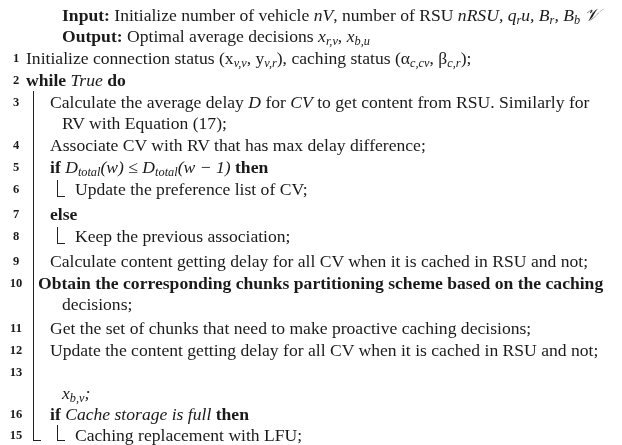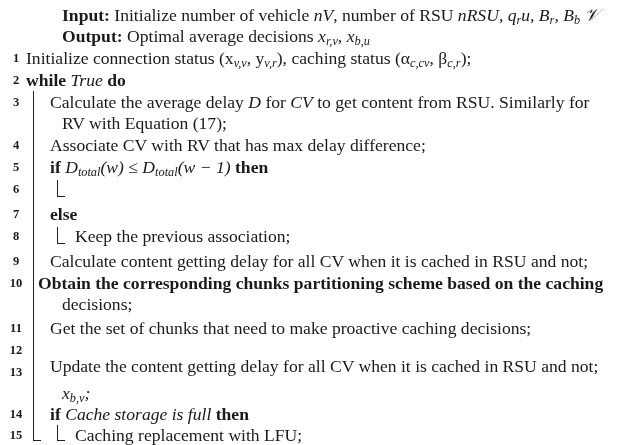--- a/index.html
+++ b/index.html
@@ -61,20 +61,21 @@
   <div class="num" style="left: 3px; top: 157px;">5</div>
   <div class="ln" style="left: 50px; top: 157px;">
     <b>if</b>
     <i>D</i><sub>total</sub><i>(w) ≤ </i><i>D</i><sub>total</sub><i>(w − 1)</i>
     <b>then</b>
   </div>
 
   <div class="num" style="left: 3px; top: 179px;">6</div>
   <div class="vbar" style="left: 57px; top: 180px; height: 16px;"></div>
   <div class="hbar" style="left: 57px; top: 196px; width: 8px;"></div>
+  <div class="ln" style="left: 75px; top: 179px;">Update the preference list of CV;</div>
 
   <div class="num" style="left: 3px; top: 204px;">7</div>
   <div class="ln" style="left: 50px; top: 204px;">
     <b>else</b>
   </div>
 
   <div class="num" style="left: 3px; top: 226px;">8</div>
   <div class="vbar" style="left: 57px; top: 227px; height: 16px;"></div>
   <div class="hbar" style="left: 57px; top: 243px; width: 8px;"></div>
   <div class="ln" style="left: 75px; top: 226px;">Keep the previous association;</div>
@@ -83,32 +84,32 @@
   <div class="ln" style="left: 50px; top: 251px; text-align: center;">Calculate content getting delay for all CV when it is cached in RSU and not;</div>
 
   <div class="num" style="left: 3px; top: 273px;">10</div>
   <div class="ln" style="left: 38px; top: 273px; font-weight: bold;">Obtain the corresponding chunks partitioning scheme based on the caching</div>
   <div class="ln" style="left: 62px; top: 294px;">decisions;</div>
 
   <div class="num" style="left: 3px; top: 318px;">11</div>
   <div class="ln" style="left: 50px; top: 318px;">Get the set of chunks that need to make proactive caching decisions;</div>
 
   <div class="num" style="left: 3px; top: 340px;">12</div>
-  <div class="ln" style="left: 50px; top: 356px;">Update the content getting delay for all CV when it is cached in RSU and not;</div>
+  <div class="ln" style="left: 50px; top: 340px;">Update the content getting delay for all CV when it is cached in RSU and not;</div>
 
   <div class="num" style="left: 3px; top: 362px;">13</div>
 
 </div>
 
 <div class="algo" style="pointer-events:none;">
   <div class="ln" style="left:62px; top:383px;">
     <i>x</i><sub>b,v</sub><i>;</i>
   </div>
 
-  <div class="num" style="left:3px; top:404px;">14</div>
+  <div class="num" style="left:3px; top:404px;">16</div>
   <div class="ln" style="left:50px; top:404px;">
     <b>if</b>
     <i>Cache storage is full</i>
     <b>then</b>
   </div>
 
   <div class="num" style="left:3px; top:425px;">15</div>
   <div class="vbar" style="left:57px; top:425px; height:15px;"></div>
   <div class="hbar" style="left:57px; top:440px; width:8px;"></div>
   <div class="ln" style="left:75px; top:425px;">Caching replacement with LFU;</div>

